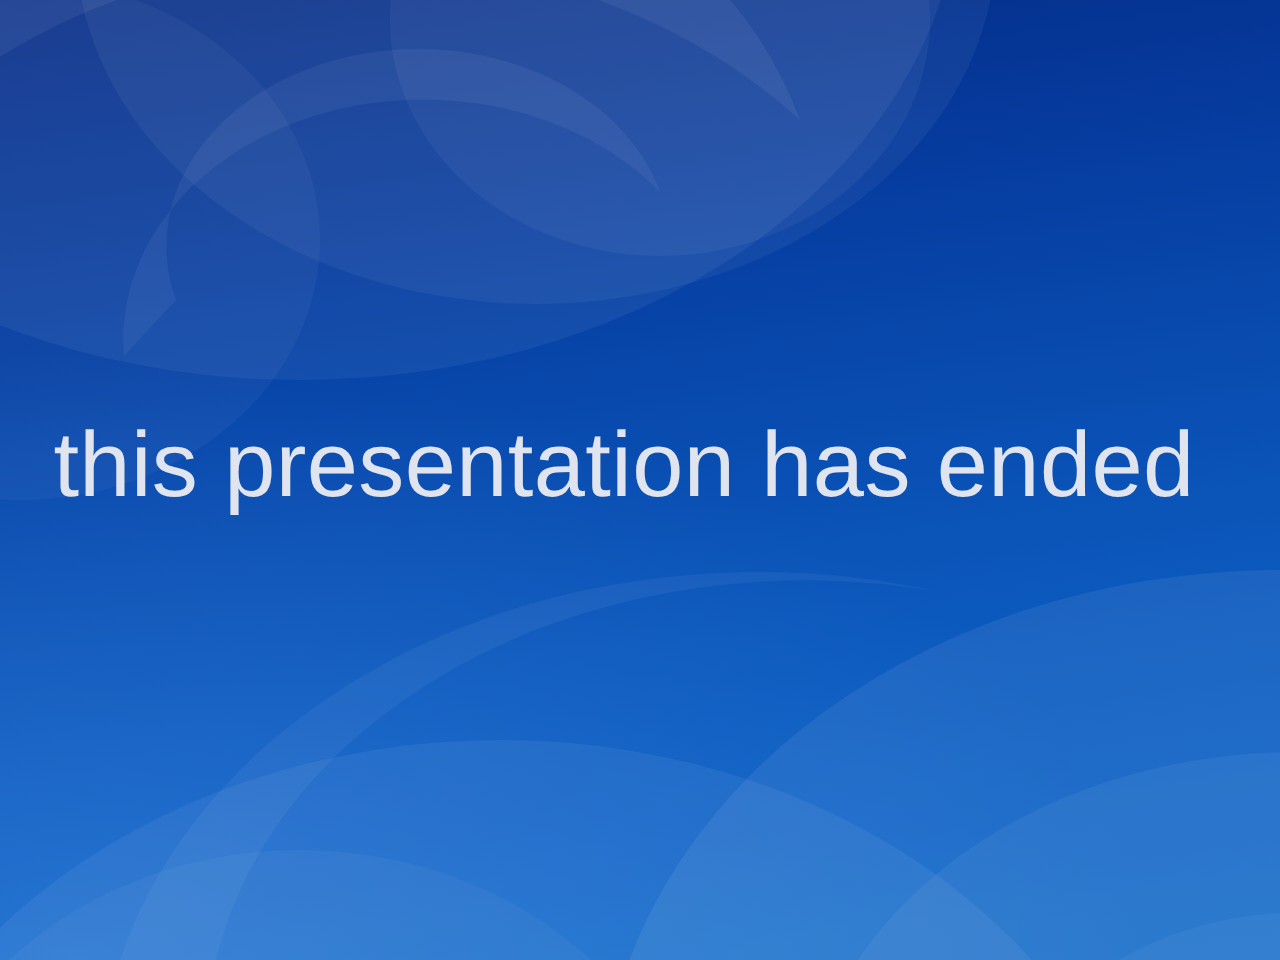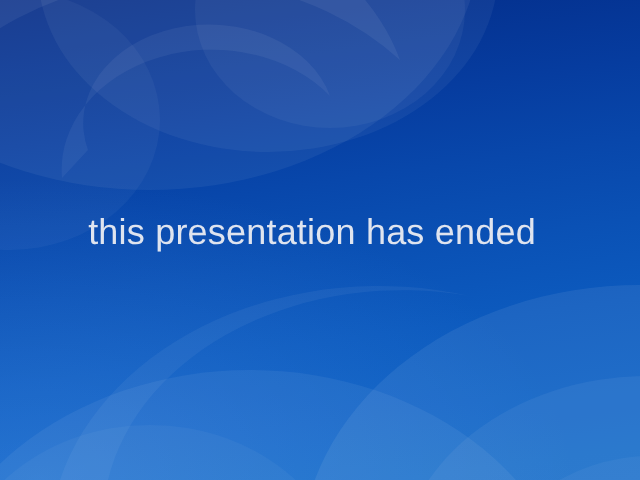--- a/index.html
+++ b/index.html
@@ -64,21 +64,21 @@
     height: 480px;
     display: flex;
     align-items: center;
     justify-content: center;
   }
   #headline {
     position: relative;
     top: -8px;
     left: -8px;
     color: #dfe4ef;
-    font-size: 36px;
+    font-size: 46px;
     line-height: 1.05;
     font-weight: 300;
     letter-spacing: 0.2px;
     white-space: nowrap;
     text-rendering: geometricPrecision;
   }
 </style>
 </head>
 <body>
 

